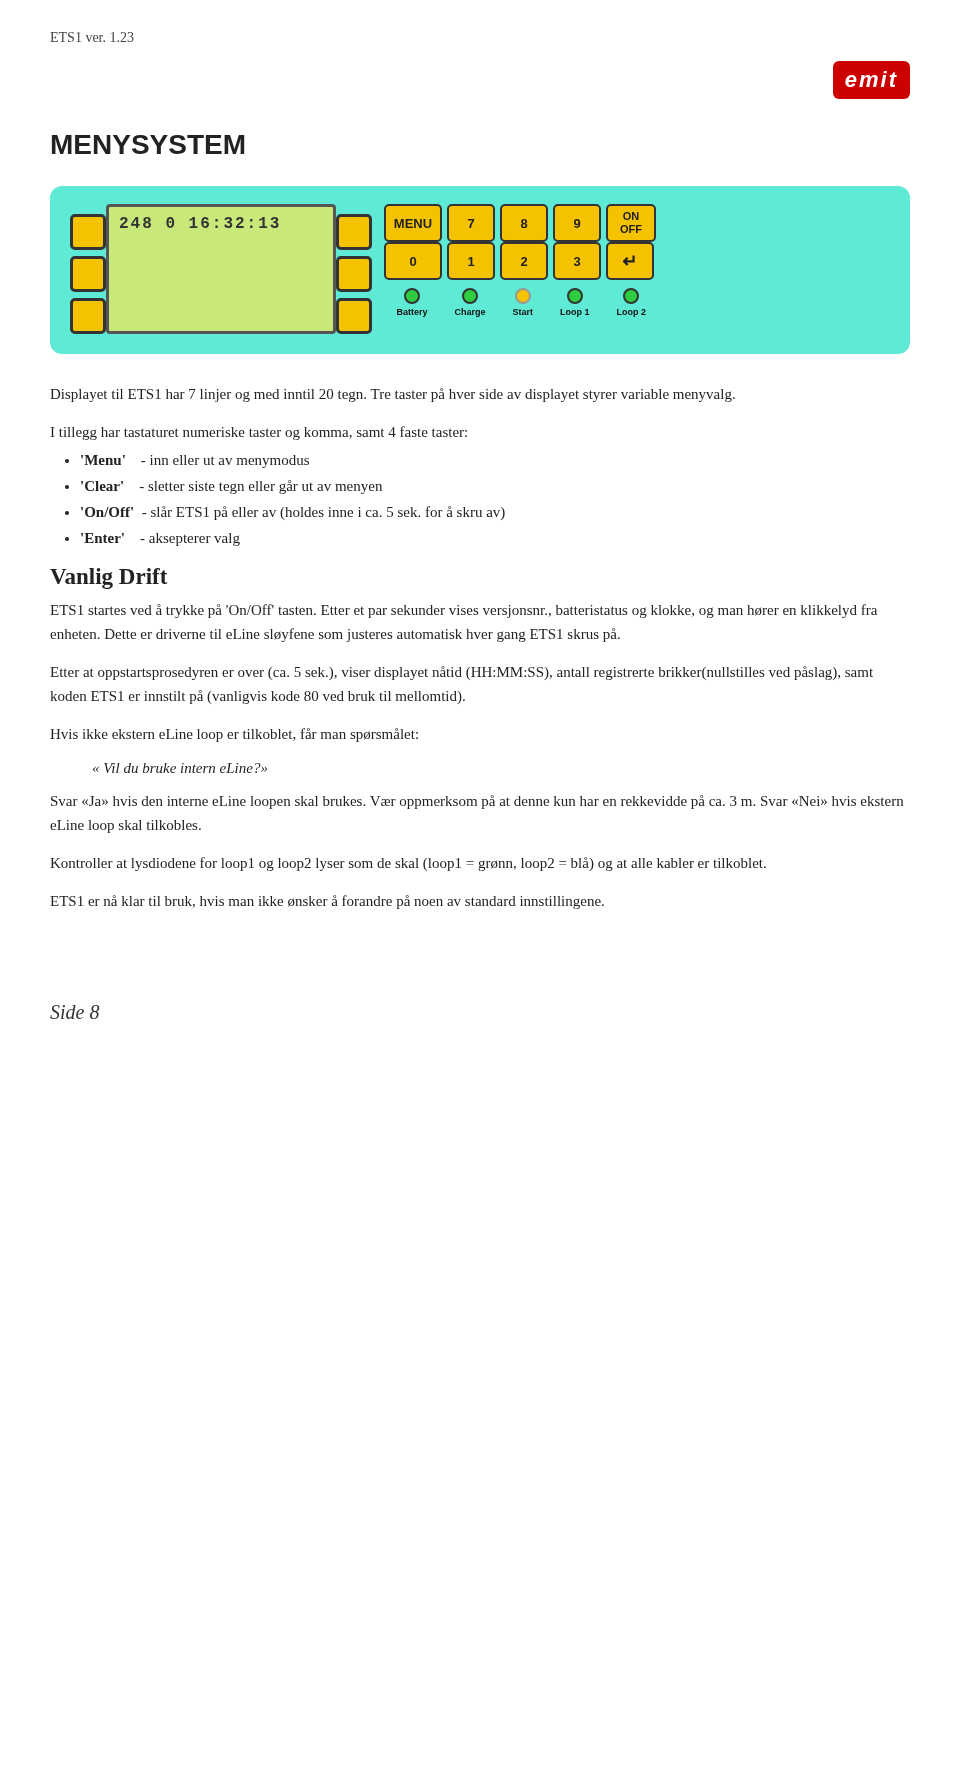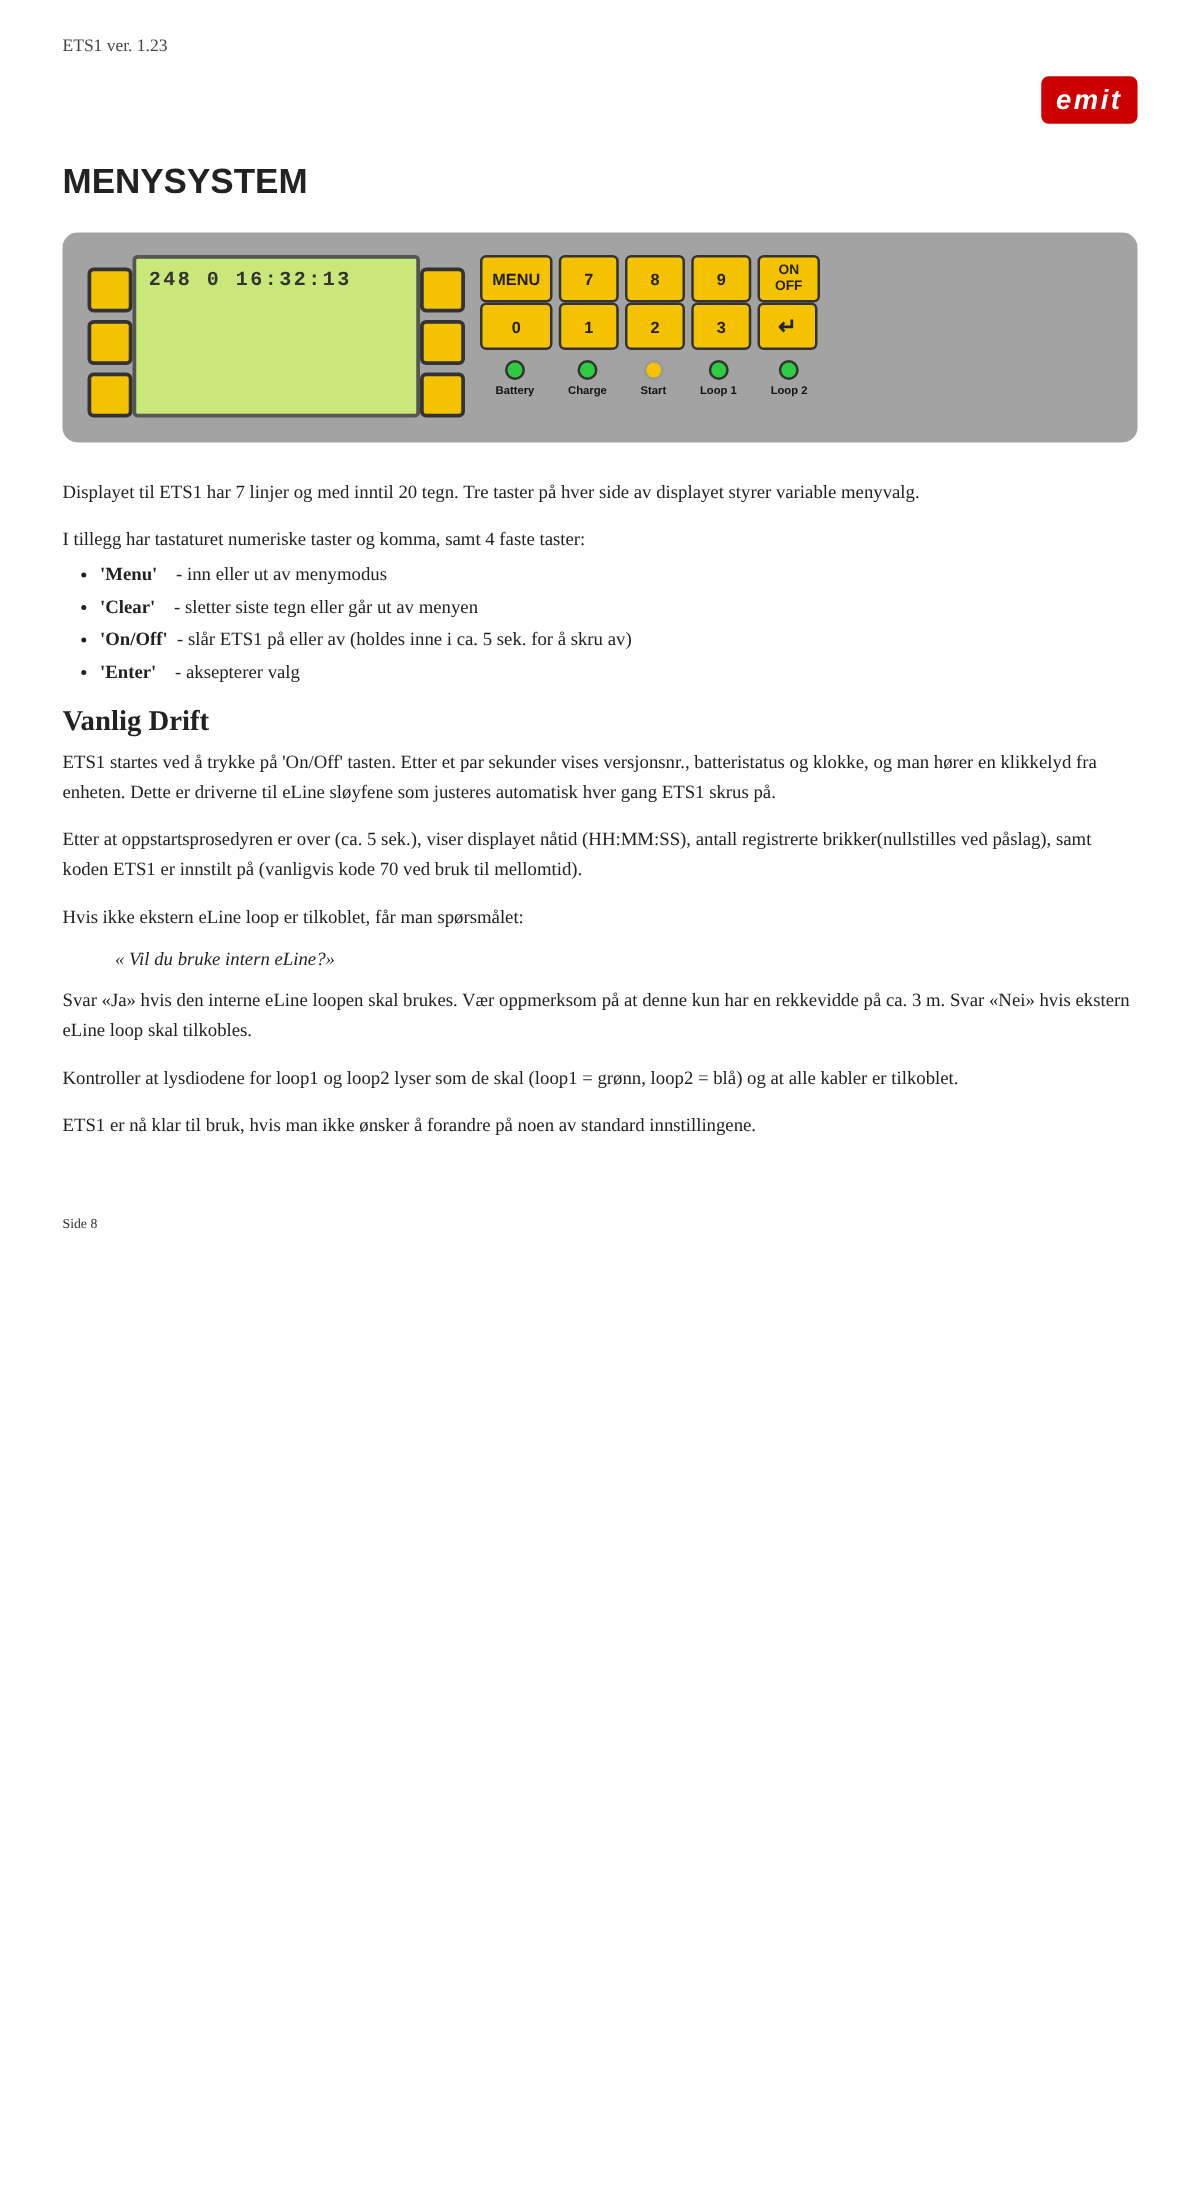--- a/index.html
+++ b/index.html
@@ -49,21 +49,21 @@
     
     .page-title {
       font-size: 28px;
       font-weight: bold;
       font-family: Arial, sans-serif;
       margin-bottom: 25px;
     }
 
     
     .device-container {
-      background: #a3a3a3;
+      background: #5eead4;
       border-radius: 12px;
       padding: 18px 20px 20px 20px;
       display: flex;
       align-items: flex-start;
       gap: 15px;
       margin-bottom: 28px;
       width: 100%;
     }
 
     
@@ -202,22 +202,23 @@
       font-family: Liberation Serif, serif;
       margin-top: 10px;
       margin-bottom: 8px;
     }
     .italic-block {
       font-style: italic;
       margin: 12px 0 12px 42px;
       font-size: 15px;
     }
     .page-footer {
-      margin-top: 60px;
-      font-size: 11px;
+      margin-top: 88px;
+      font-style: italic;
+      font-size: 20px;
       color: #333;
     }
 
     .device-inner {
       display: flex;
       flex-direction: row;
       align-items: flex-start;
       width: 100%;
       gap: 0;
     }
@@ -331,21 +332,21 @@
   </ul>
 </div>
 
 <div class="section-heading">Vanlig Drift</div>
 
 <div class="body-text">
   <span>ETS1 startes ved å trykke på 'On/Off' tasten. Etter et par sekunder vises versjonsnr., batteristatus og klokke, og man hører en klikkelyd fra enheten.</span>
   <span> <span>Dette er driverne til eLine sløyfene som justeres automatisk hver gang ETS1 skrus på.</span></span>
 </div>
 
-<div class="body-text">Etter at oppstartsprosedyren er over (ca. 5 sek.), viser displayet nåtid (HH:MM:SS), antall registrerte brikker(nullstilles ved påslag), samt koden ETS1 er innstilt på (vanligvis kode 70 ved bruk til mellomtid).</div>
+<div class="body-text">Etter at oppstartsprosedyren er over (ca. 5 sek.), viser displayet nåtid (HH:MM:SS), antall registrerte brikker(nullstilles ved påslag), samt koden ETS1 er innstilt på (vanligvis kode 80 ved bruk til mellomtid).</div>
 
 <div class="body-text">Hvis ikke ekstern eLine loop er tilkoblet, får man spørsmålet:</div>
 
 <div class="italic-block">« Vil du bruke intern eLine?»</div>
 
 <div class="body-text">Svar «Ja» hvis den interne eLine loopen skal brukes. Vær oppmerksom på at denne kun har en rekkevidde på ca. 3 m. Svar «Nei» hvis ekstern eLine loop skal tilkobles.</div>
 
 <div class="body-text">Kontroller at lysdiodene for loop1 og loop2 lyser som de skal (loop1 = grønn, loop2 = blå) og at alle kabler er tilkoblet.</div>
 
 <div class="body-text">ETS1 er nå klar til bruk, hvis man ikke ønsker å forandre på noen av standard innstillingene.</div>

